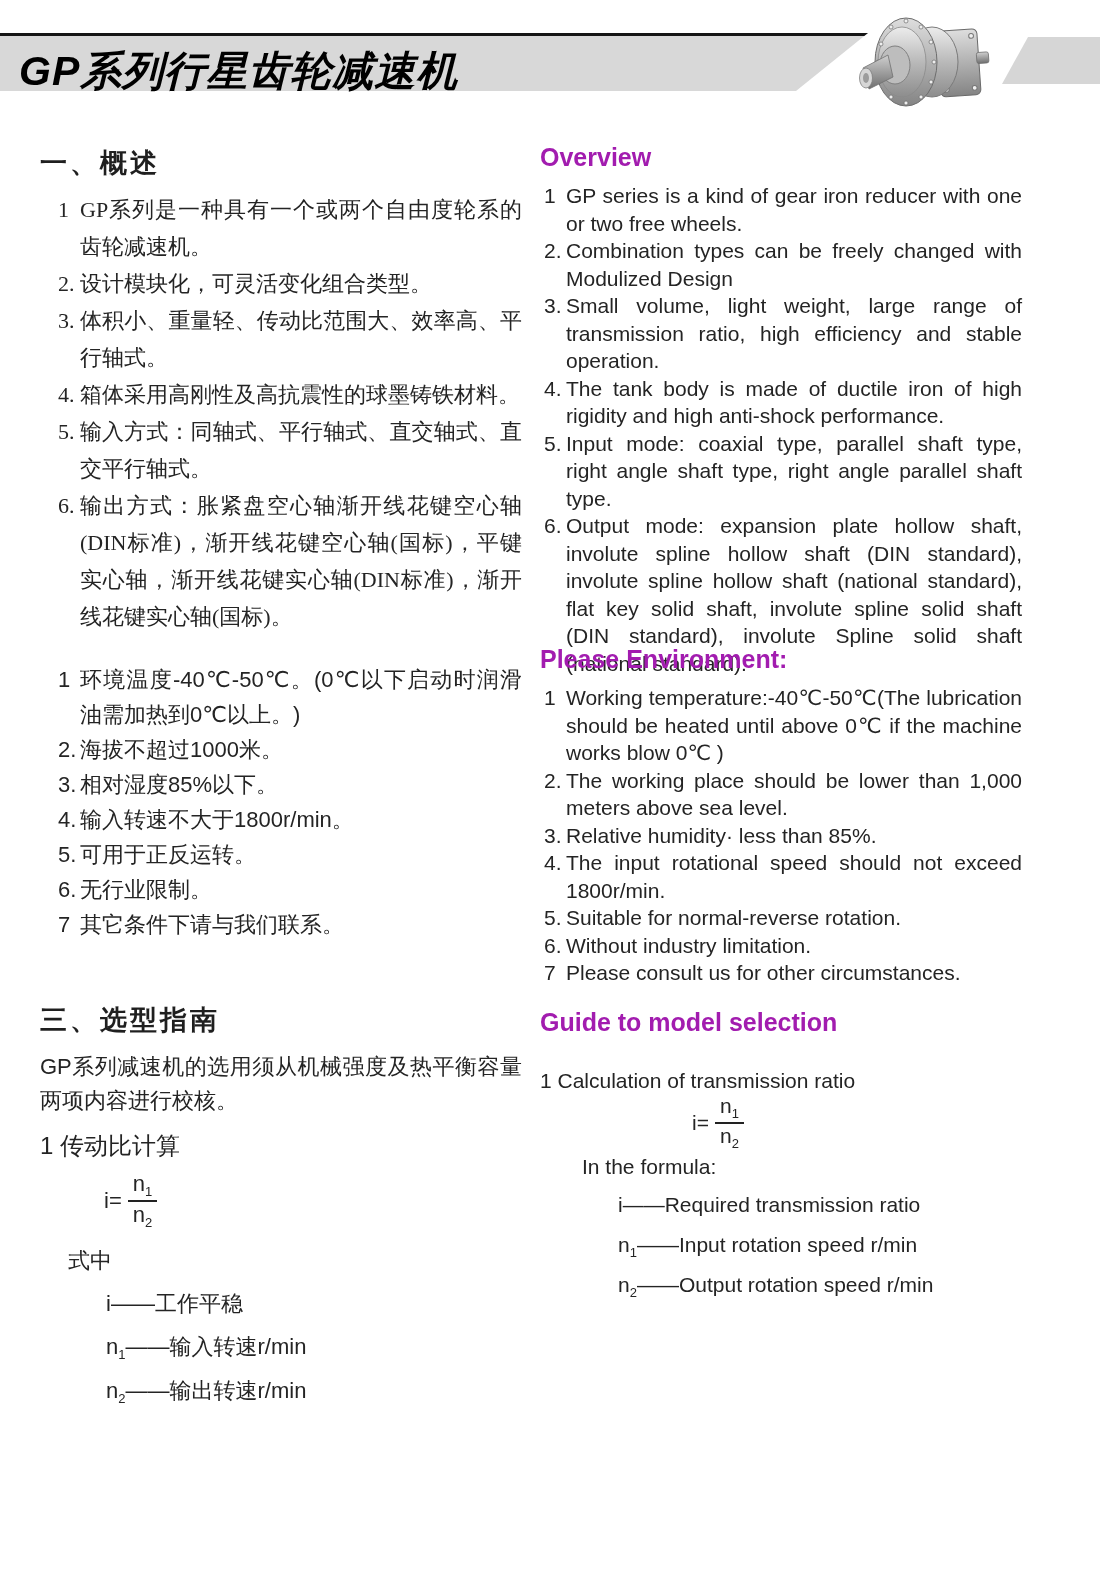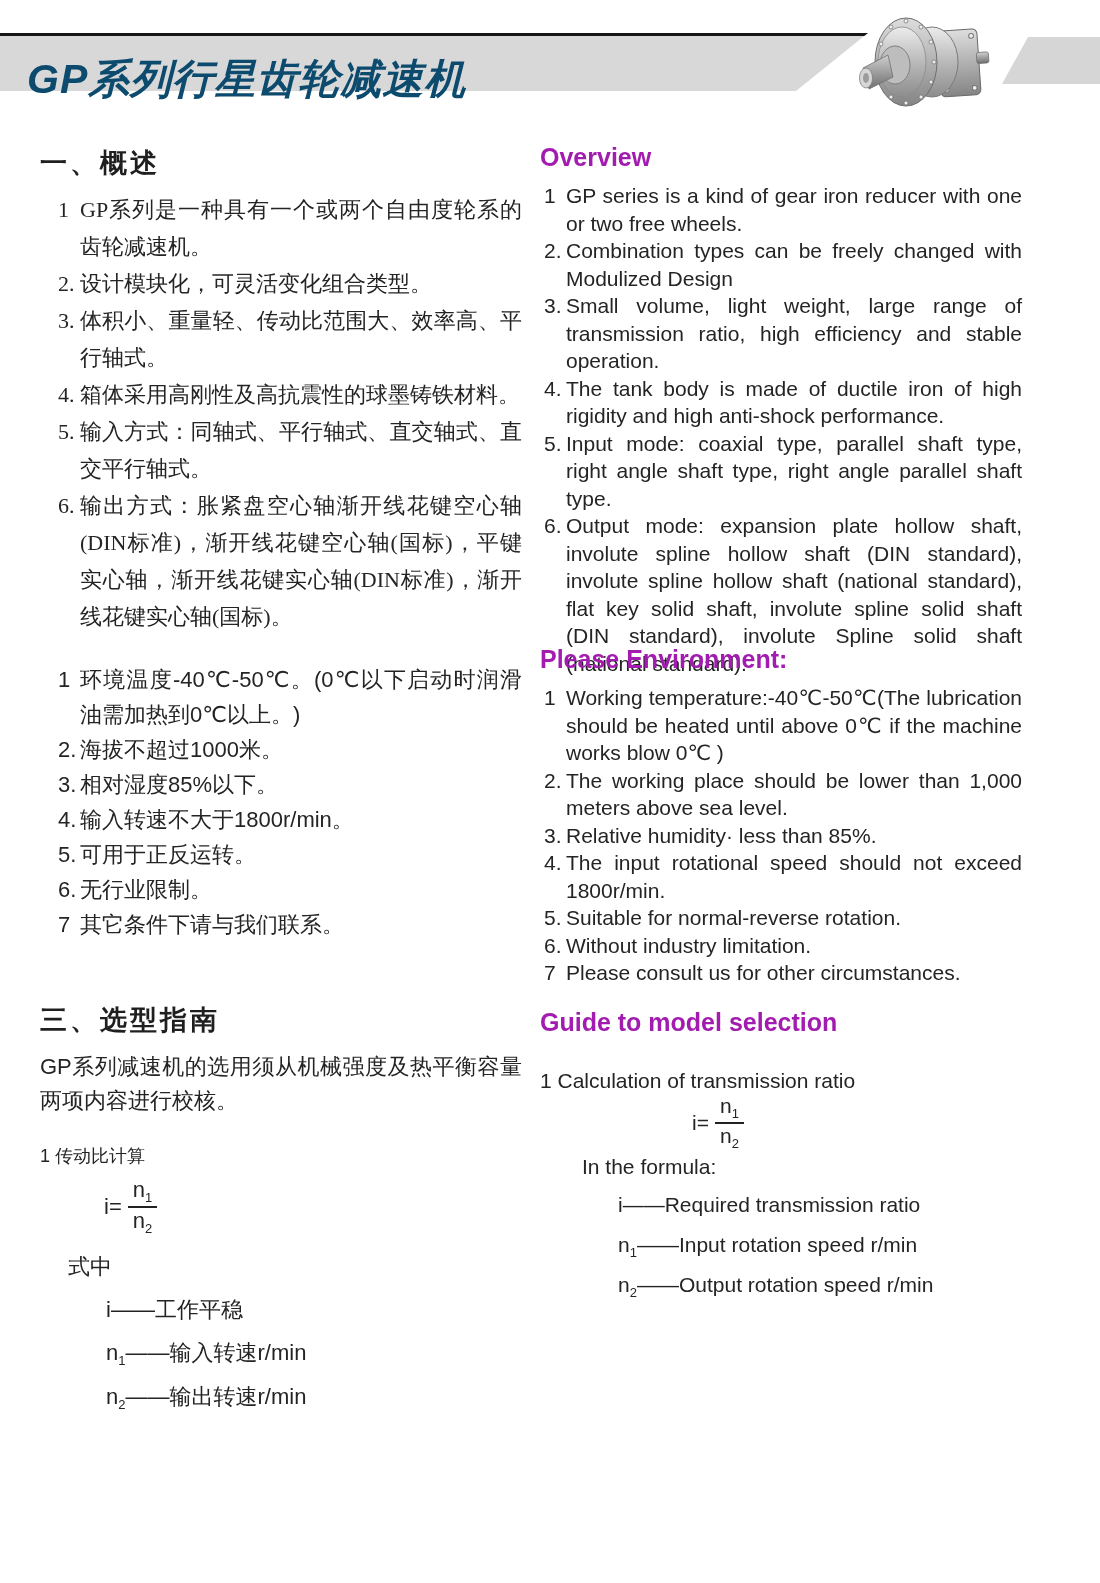--- a/index.html
+++ b/index.html
@@ -7,22 +7,22 @@
     position:relative;width:1100px;height:1583px;background:#ffffff;overflow:hidden;
     font-family:"Liberation Sans","DejaVu Sans",sans-serif;color:#242424;
   }
   
   .band{
     position:absolute;top:33px;left:0;width:868px;height:58px;
     background:#d8d8d8;border-top:3px solid #151515;box-sizing:border-box;
     clip-path:polygon(0 0,868px 0,796px 100%,0 100%);
   }
   .page-title{
-    position:absolute;top:37px;left:12px;margin:15px;
-    font-size:41px;font-weight:bold;font-style:italic;letter-spacing:1px;color:#0c4a6e;
+    position:absolute;top:37px;left:12px;margin:7px;
+    font-size:41px;font-weight:bold;font-style:italic;letter-spacing:1px;color:#000000;
     white-space:nowrap;
   }
   .stripe2{
     position:absolute;top:37px;left:1002px;width:98px;height:47px;background:#d6d6d6;
     clip-path:polygon(26px 0,100% 0,100% 100%,0 100%);
   }
   .photo{position:absolute;top:4px;left:843px;width:152px;height:120px;}
   
   .sec{position:absolute;width:482px;}
   .col-l{left:40px;}
@@ -32,21 +32,21 @@
   .list{margin-top:10px;}
   .item{display:flex;align-items:flex-start;}
   .item .mk{flex:0 0 22px;}
   .item .tx{flex:1;text-align:justify;}
   .zh .item{padding-left:18px;font-size:22px;line-height:37px;}
   .zh-tight .item{line-height:35px;}
   .en .item{padding-left:4px;font-size:21px;line-height:27.5px;}
   .intro{text-align:justify;}
   .zh-intro{font-size:22px;line-height:34px;margin-top:12px;}
   .en-intro{font-size:21px;line-height:27px;margin-top:12px;}
-  .subhead{font-size:18px;margin-top:26px;}
+  .subhead{font-size:24px;margin-top:12px;}
   .en-sub{font-size:21px;margin-top:32px;}
   
   .formula{display:flex;align-items:center;font-size:22px;margin-top:10px;}
   .frac{display:inline-flex;flex-direction:column;align-items:center;margin-left:6px;}
   .frac .nu,.frac .de{line-height:1.05;padding:0 5px;}
   .frac .bar{height:2px;background:#222;align-self:stretch;margin:1px 0;}
   sub{font-size:13px;}
   .where{font-size:22px;margin-top:16px;}
   .defs{margin-top:10px;}
   .def{display:flex;align-items:baseline;font-size:22px;line-height:35px;}

